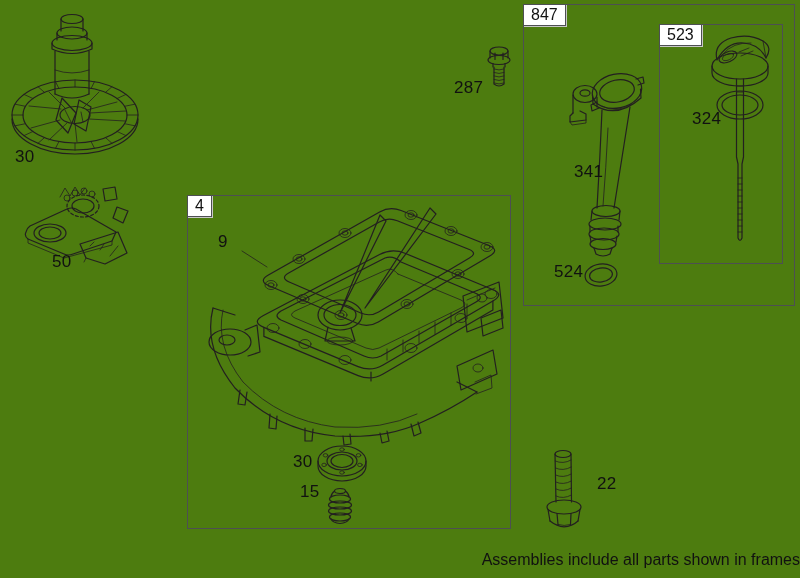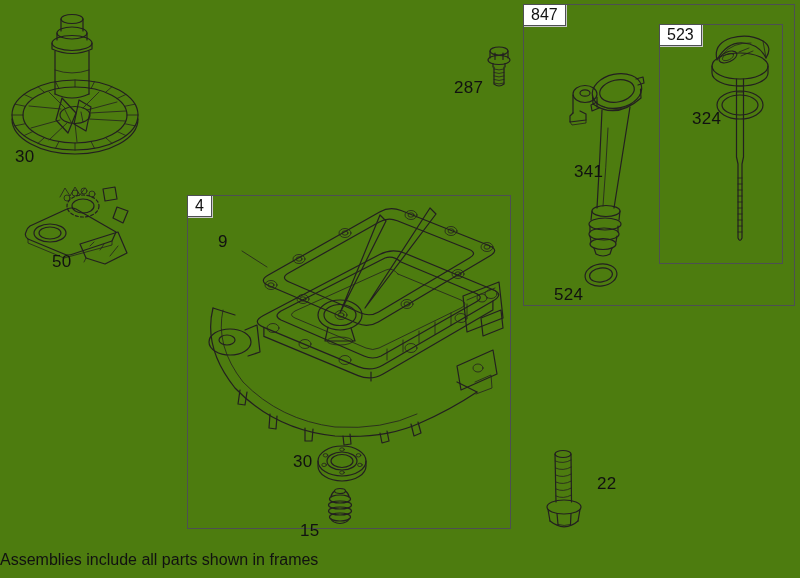--- a/index.html
+++ b/index.html
@@ -7,21 +7,21 @@
          font-family:"Liberation Sans",sans-serif;overflow:hidden;}
   .frame{position:absolute;border:1px solid #4d4f52;background:transparent;}
   .frame-label{position:absolute;top:-1px;left:-1px;border:1px solid #4d4f52;background:#ffffff;
                font-size:16px;line-height:20px;padding:0 7px;color:#111111;
                box-shadow:1px 1px 0 #c8c8c8;}
   .plabel{position:absolute;font-size:17px;color:#111111;letter-spacing:.3px;white-space:nowrap;}
   svg.draw{position:absolute;overflow:visible;}
   svg.draw *{vector-effect:non-scaling-stroke;}
   .ln{fill:none;stroke:#231f20;stroke-width:1.2;stroke-linejoin:round;stroke-linecap:round;}
   .ln-thin{fill:none;stroke:#231f20;stroke-width:0.8;stroke-linejoin:round;stroke-linecap:round;}
-  .caption{position:absolute;left:0;top:551px;width:100%;text-align:left;
+  .caption{position:absolute;left:0;top:551px;width:100%;text-align:right;
            font-size:16px;color:#111111;}
 </style>
 </head>
 <body>
 
 <div class="stage">
 
   <div class="frame" style="left:523px;top:4px;width:270px;height:300px">
     <span class="frame-label">847</span>
   </div>
@@ -118,21 +118,21 @@
     <ellipse class="ln" cx="47" cy="186" rx="13" ry="5.5"></ellipse>
     <path class="ln" d="M34 168 L34 174 M62 168 L62 174 M34 178 L35 184 M61 178 L60 184"></path>
     <path class="ln" d="M38 190 L40 196 Q47 200 54 196 L56 190"></path>
   </svg>
   <span class="plabel" style="left:574px;top:162px">341</span>
 
   <svg class="draw" style="left:583px;top:262px;width:36px;height:26px" viewBox="0 0 36 26">
     <ellipse class="ln" cx="18" cy="13" rx="16" ry="11" transform="rotate(-8 18 13)"></ellipse>
     <ellipse class="ln" cx="18" cy="13" rx="11.5" ry="7" transform="rotate(-8 18 13)"></ellipse>
   </svg>
-  <span class="plabel" style="left:554px;top:285px">524</span>
+  <span class="plabel" style="left:554px;top:262px">524</span>
 
   <svg class="draw" style="left:703px;top:30px;width:80px;height:222px" viewBox="0 0 80 222">
 
     <ellipse class="ln" cx="37" cy="36" rx="28" ry="13"></ellipse>
     <path class="ln" d="M9 36 L9 43 A28 13 0 0 0 65 43 L65 36"></path>
 
     <path class="ln" d="M14 30 Q10 14 28 8 Q46 3 60 11 Q70 17 63 28 Q56 14 40 13 Q24 12 14 30 Z"></path>
     <path class="ln-thin" d="M20 24 Q30 12 48 13 M60 11 L63 28"></path>
     <ellipse class="ln" cx="25" cy="27" rx="9.5" ry="5" transform="rotate(-24 25 27)"></ellipse>
     <ellipse class="ln-thin" cx="25" cy="27" rx="6" ry="3" transform="rotate(-24 25 27)"></ellipse>
@@ -245,21 +245,21 @@
 
   <svg class="draw" style="left:324px;top:486px;width:32px;height:40px" viewBox="0 0 32 40">
     <ellipse class="ln" cx="16" cy="5" rx="5.5" ry="2.5"></ellipse>
     <path class="ln" d="M10.5 5 Q7 8 7 11 M21.5 5 Q25 8 25 11"></path>
     <ellipse class="ln" cx="16" cy="13" rx="10.5" ry="4"></ellipse>
     <ellipse class="ln" cx="16" cy="19" rx="11.5" ry="4"></ellipse>
     <ellipse class="ln" cx="16" cy="25" rx="11.5" ry="4"></ellipse>
     <ellipse class="ln" cx="16" cy="31" rx="10.5" ry="4"></ellipse>
     <path class="ln" d="M7 33 Q9 37 16 37.5 Q23 37 25 33"></path>
   </svg>
-  <span class="plabel" style="left:300px;top:521px">15</span>
+  <span class="plabel" style="left:300px;top:482px">15</span>
 
   <svg class="draw" style="left:538px;top:446px;width:46px;height:82px" viewBox="0 0 46 82">
     <ellipse class="ln" cx="25" cy="8" rx="8" ry="3.5"></ellipse>
     <path class="ln" d="M17 8 L18 56 M33 8 L33.5 56"></path>
     <path class="ln-thin" d="M17.2 15 Q25 18.5 33.1 14 M17.4 22 Q25 25.5 33.2 21 M17.6 29 Q25 32.5 33.3 28 M17.8 36 Q25 39.5 33.4 35 M18 43 Q25 46.5 33.4 42 M18 50 Q25 53.5 33.5 49"></path>
     <ellipse class="ln" cx="26" cy="61" rx="17" ry="7"></ellipse>
     <path class="ln" d="M10 63.5 L12 75 M42 63.5 L40 75 M19 67.5 L20 78.5 M33 67.5 L32.5 78.5"></path>
     <path class="ln" d="M12 75 Q19 80.5 26 80.8 Q34 80.5 40 75"></path>
     <path class="ln-thin" d="M20 78.5 Q26 80.5 32.5 78.5"></path>
   </svg>

